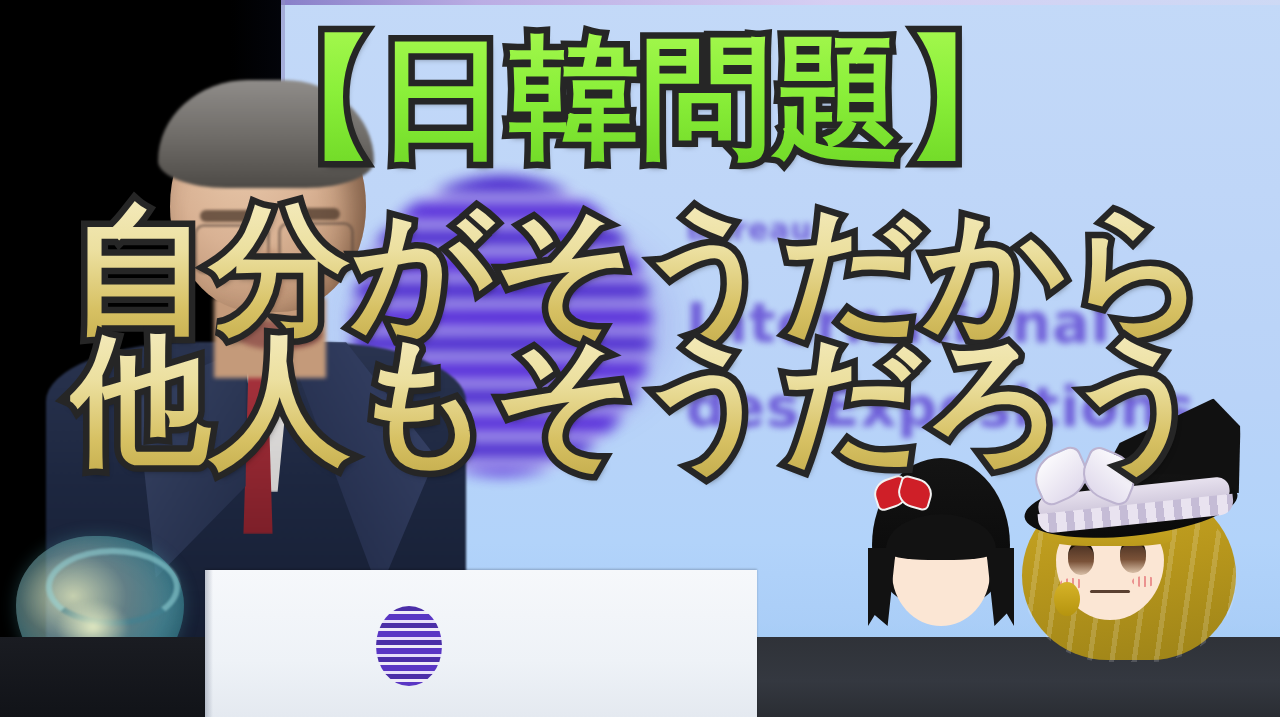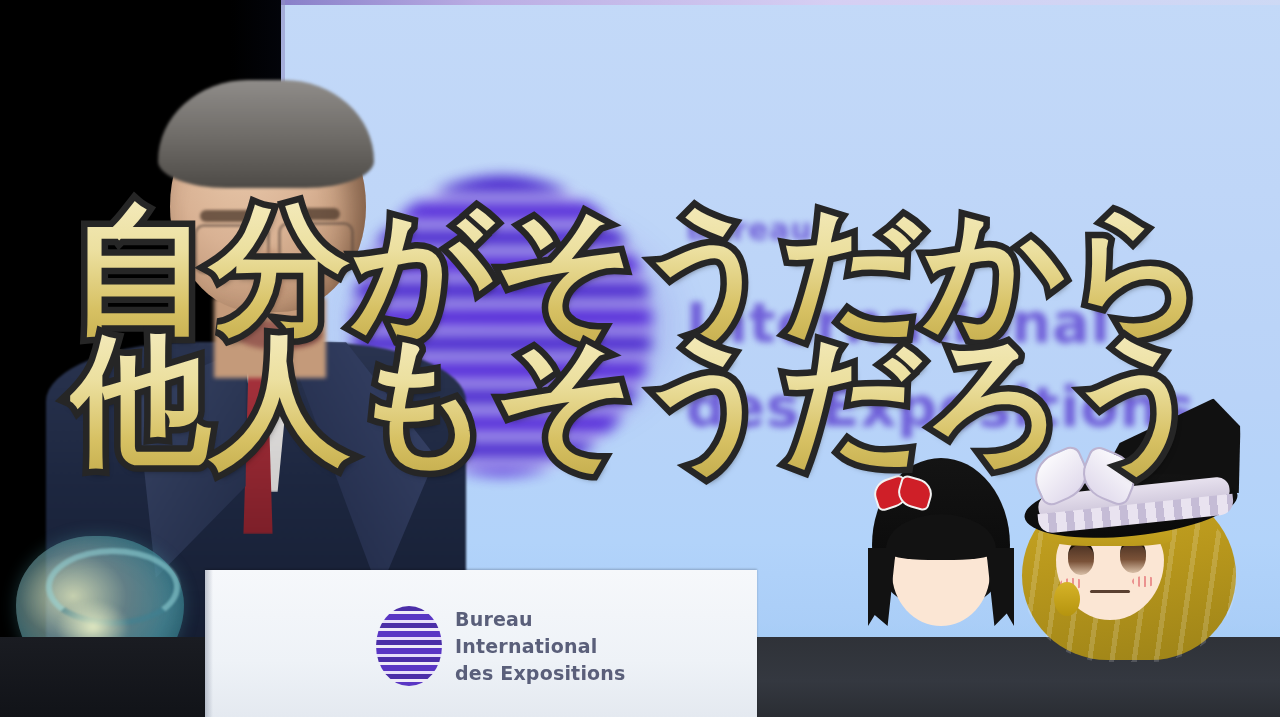--- a/index.html
+++ b/index.html
@@ -417,25 +417,20 @@
     <div class="cup-rim"></div>
     <div class="cup-hi"></div>
 
     <div class="screen-bottom-glow"></div>
     <div class="bottom-band"></div>
     <div class="bottom-band-l"></div>
 
     <div class="podium"></div>
     <div class="podium-shadow"></div>
     <div class="bie-mark"></div>
-    <div class="bie-text">
-      <div>Bureau</div>
-      <div>International</div>
-      <div>des Expositions</div>
-    </div>
   </div>
 
   <div class="sprite reimu">
     <div class="reimu-hair"></div>
     <div class="reimu-face"></div>
     <div class="reimu-bang"></div>
     <div class="reimu-side-l"></div>
     <div class="reimu-side-r"></div>
     <div class="reimu-ribbon"></div>
   </div>
@@ -452,20 +447,26 @@
     </div>
     <div class="m-bang"></div>
     <div class="m-bang-tuft"></div>
     <div class="m-hat-cone"></div>
     <div class="m-hat-brim"></div>
     <div class="m-hat-band"></div>
     <div class="m-hat-frill"></div>
     <div class="m-bow"></div>
   </div>
 
+  <div class="tx title-row">
+    <span class="layer">
+      <span class="stroke-lyr">【日韓問題】</span>
+      <span class="fill fill-lyr">【日韓問題】</span>
+    </span>
+  </div>
 
   <div class="tx body-row r1">
     <span class="layer">
       <span class="stroke-lyr">自分がそうだから</span>
       <span class="fill fill-lyr">自分がそうだから</span>
     </span>
   </div>
 
   <div class="tx body-row r2">
     <span class="layer">

